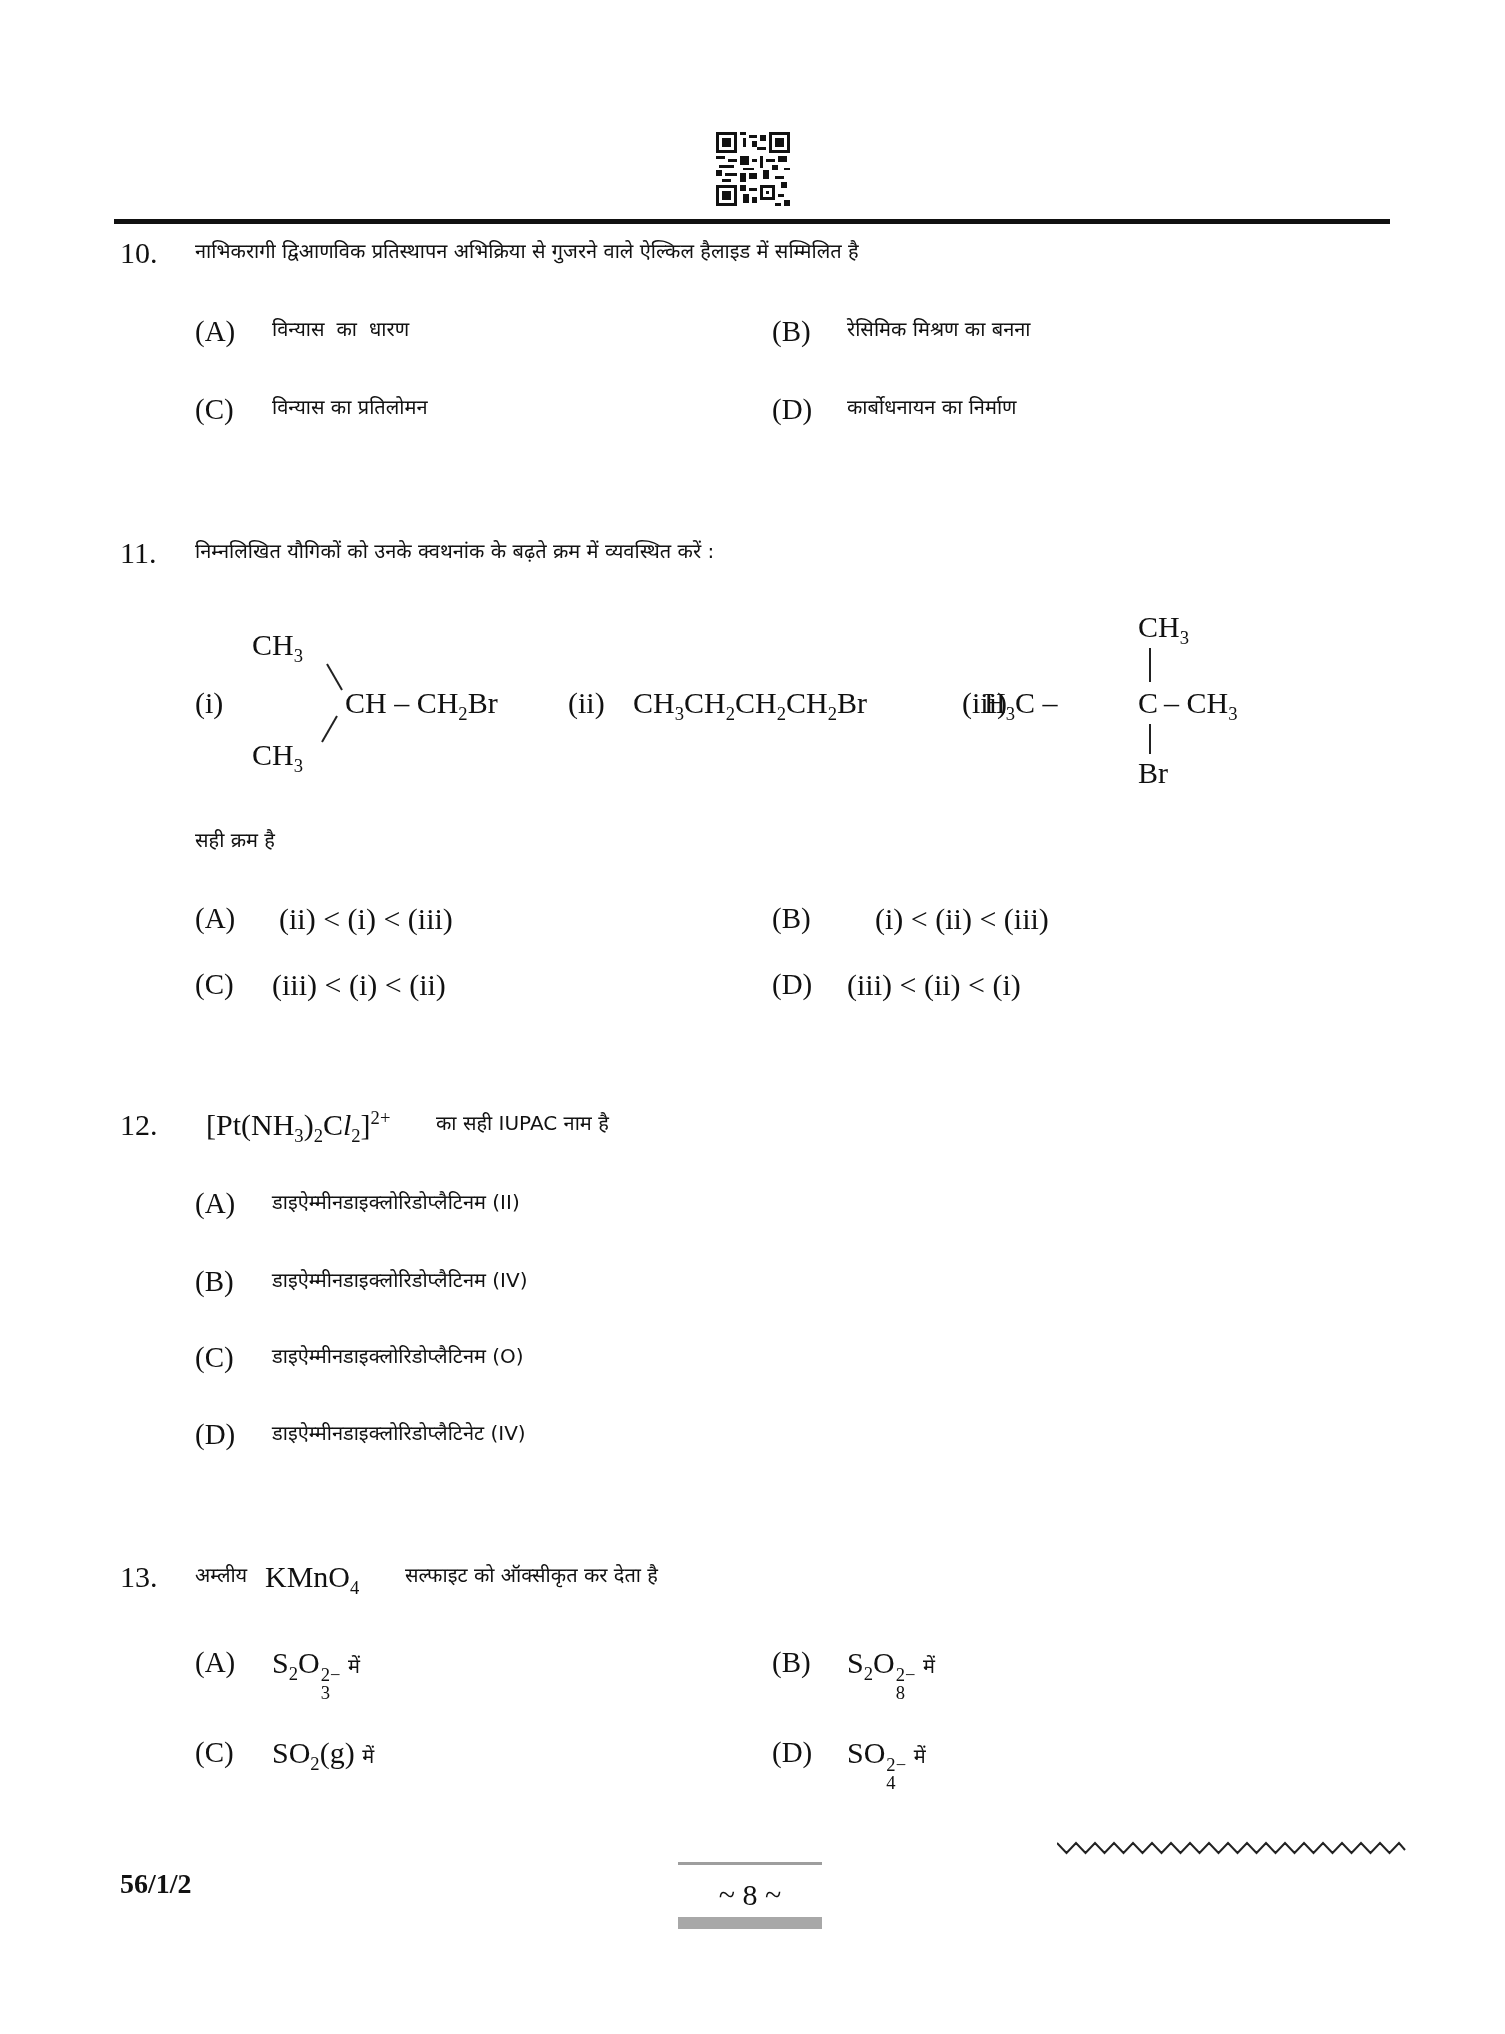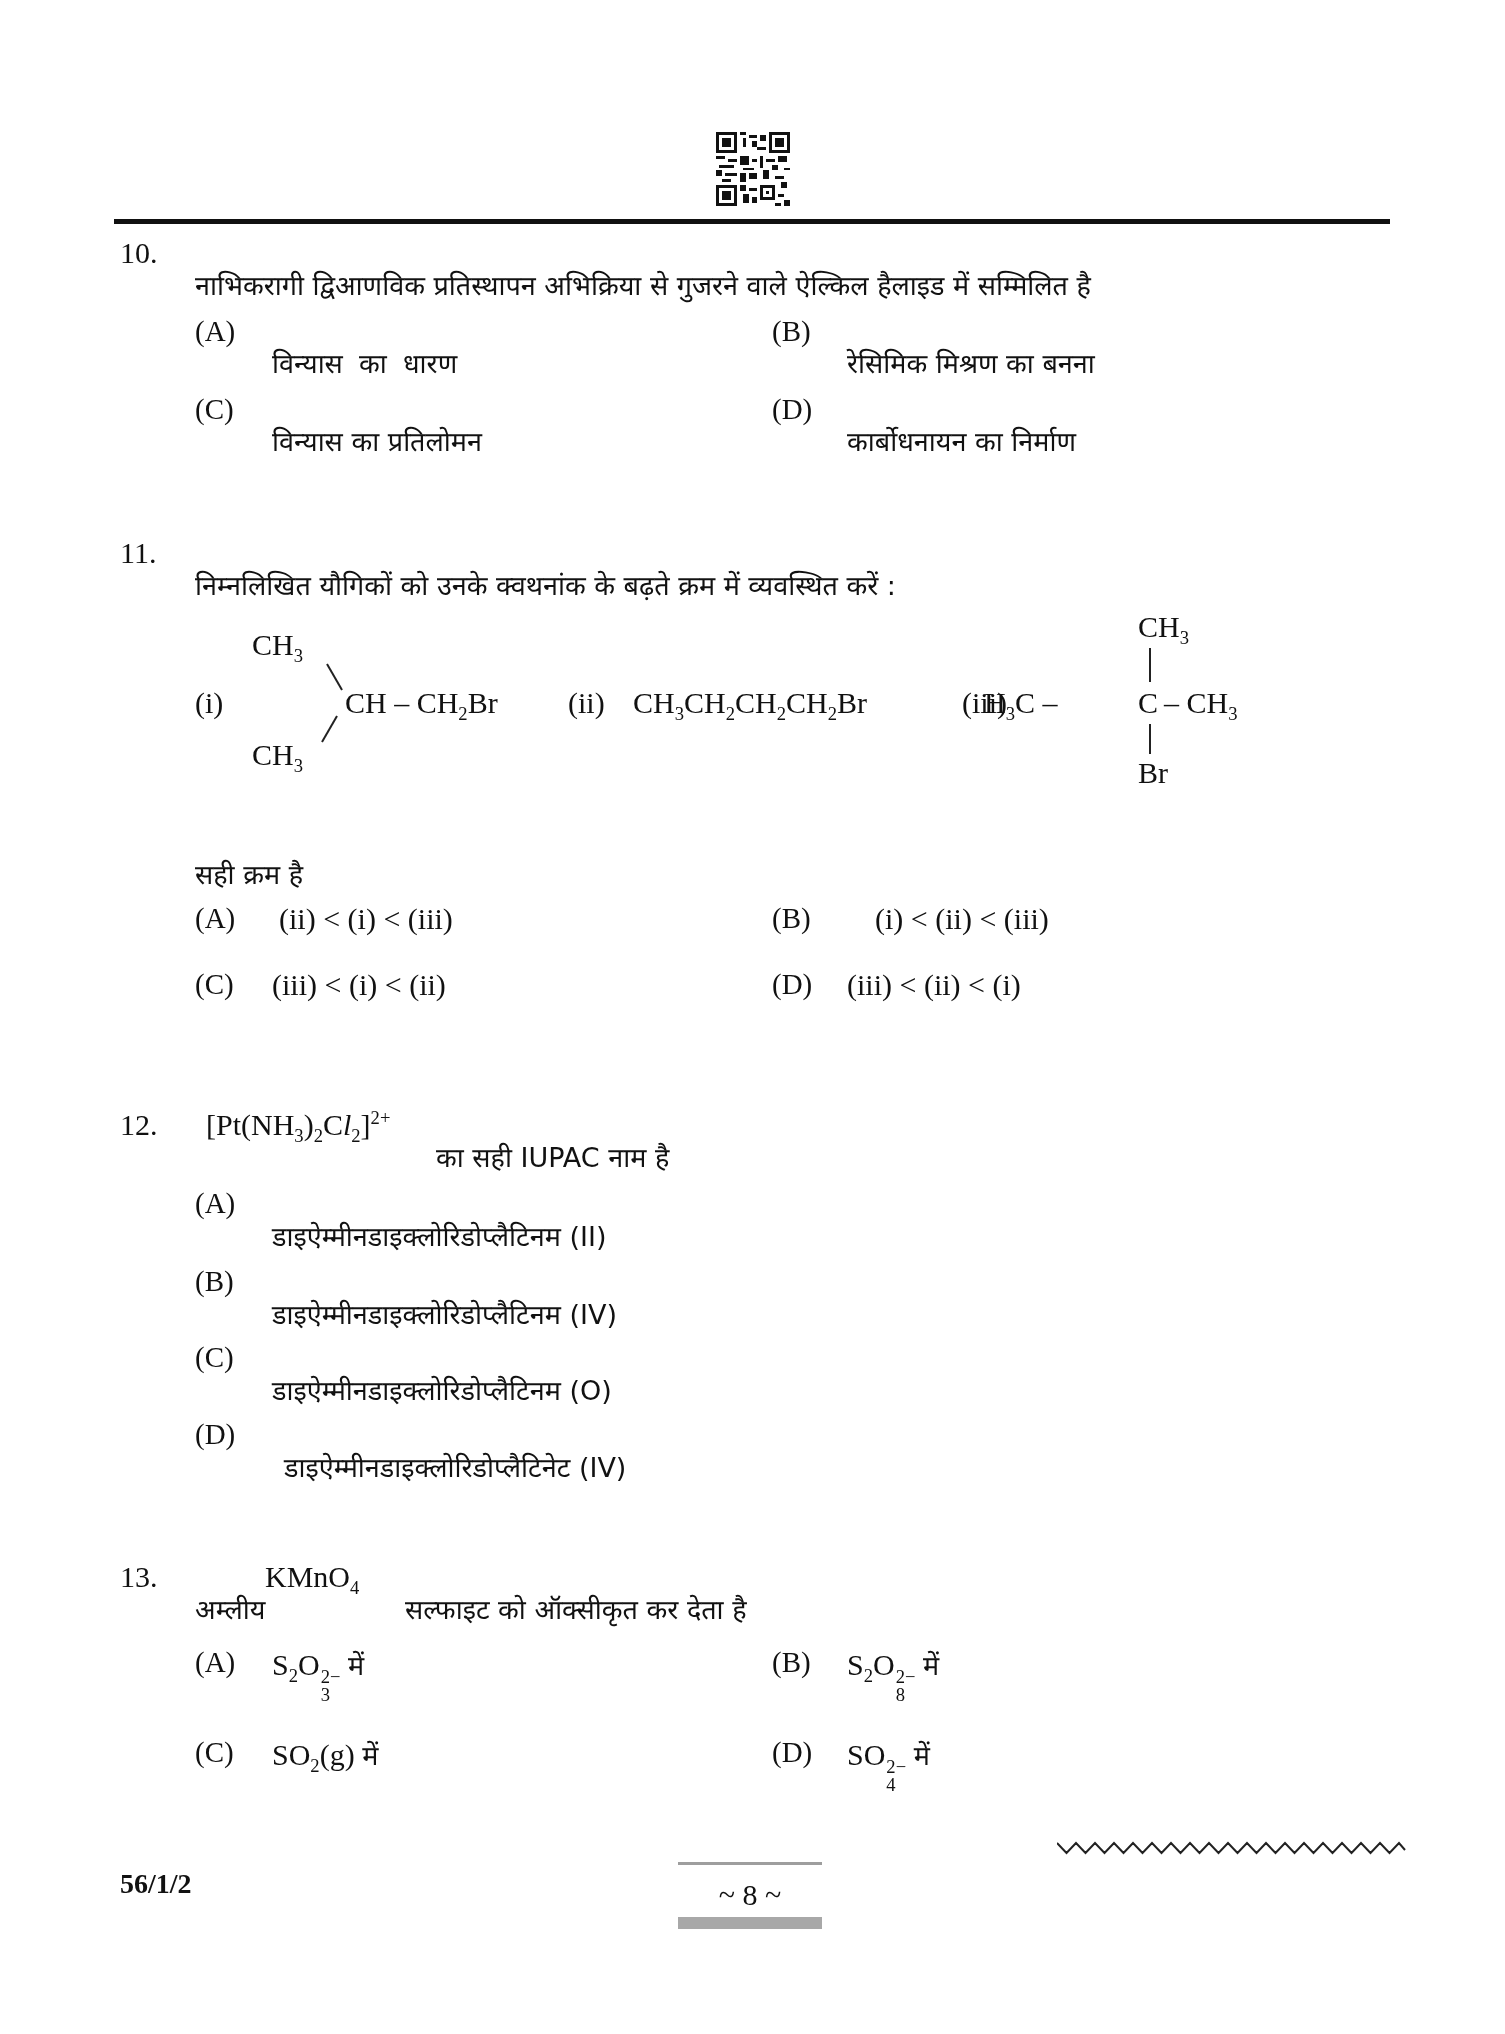--- a/index.html
+++ b/index.html
@@ -4,21 +4,21 @@
 <style>
   html, body { margin: 0; padding: 0; background: #ffffff; }
   body {
     width: 1505px; height: 2034px; position: relative; overflow: hidden;
     font-family: "DejaVu Serif", "Liberation Serif", serif;
     color: #111111;
   }
   .abs { position: absolute; white-space: nowrap; }
   .latin { font-family: "Liberation Serif", "DejaVu Serif", serif; font-size: 30px; }
   .qnum { font-family: Liberation Serif, serif; font-size: 30px; }
-  .deva { font-family: "DejaVu Sans", "Liberation Sans", sans-serif; font-size: 27px; margin-top: 29px; }
+  .deva { font-family: "DejaVu Sans", "Liberation Sans", sans-serif; font-size: 20px; }
   .optlabel { font-family: "Liberation Serif", "DejaVu Serif", serif; font-size: 29px; }
   sub, sup { font-size: 0.62em; line-height: 0; }
   sub { vertical-align: -0.35em; }
   sup { vertical-align: 0.6em; }
   .supsub { display: inline-flex; flex-direction: column; vertical-align: -0.45em; line-height: 1; font-size: 0.62em; margin-left: 1px; }
   .supsub span { display: block; height: 0.95em; }
   .rule { position: absolute; left: 114px; top: 219px; width: 1276px; height: 5px; background: #111; }
   .qr { position: absolute; left: 716px; top: 132px; width: 74px; height: 74px; }
   .bond { position: absolute; background: #222; }
   .pagebox { position: absolute; left: 678px; top: 1862px; width: 144px; height: 67px; }
@@ -146,21 +146,21 @@
   <span class="abs optlabel" style="left:195px; top:1187px;">(A)</span>
   <span class="abs deva" style="left:272px; top:1188px;">डाइऐम्मीनडाइक्लोरिडोप्लैटिनम (II)</span>
 
   <span class="abs optlabel" style="left:195px; top:1265px;">(B)</span>
   <span class="abs deva" style="left:272px; top:1266px;">डाइऐम्मीनडाइक्लोरिडोप्लैटिनम (IV)</span>
 
   <span class="abs optlabel" style="left:195px; top:1341px;">(C)</span>
   <span class="abs deva" style="left:272px; top:1342px;">डाइऐम्मीनडाइक्लोरिडोप्लैटिनम (O)</span>
 
   <span class="abs optlabel" style="left:195px; top:1418px;">(D)</span>
-  <span class="abs deva" style="left:284px; top:1419px;">डाइऐम्मीनडाइक्लोरिडोप्लैटिनेट (IV)</span>
+  <span class="abs deva" style="left:272px; top:1419px;">डाइऐम्मीनडाइक्लोरिडोप्लैटिनेट (IV)</span>
 </div>
 
 <div>
   <span class="abs qnum" style="left:120px; top:1560px;text-align:center;">13.</span>
   <span class="abs deva" style="left:195px; top:1561px;">अम्लीय</span>
   <span class="abs latin" style="left:265px; top:1560px;">KMnO<sub>4</sub></span>
   <span class="abs deva" style="left:405px; top:1561px;">सल्फाइट को ऑक्सीकृत कर देता है</span>
 
   <span class="abs optlabel" style="left:195px; top:1646px;">(A)</span>
   <span class="abs latin" style="left:272px; top:1646px;">S<sub>2</sub>O<span class="supsub">

